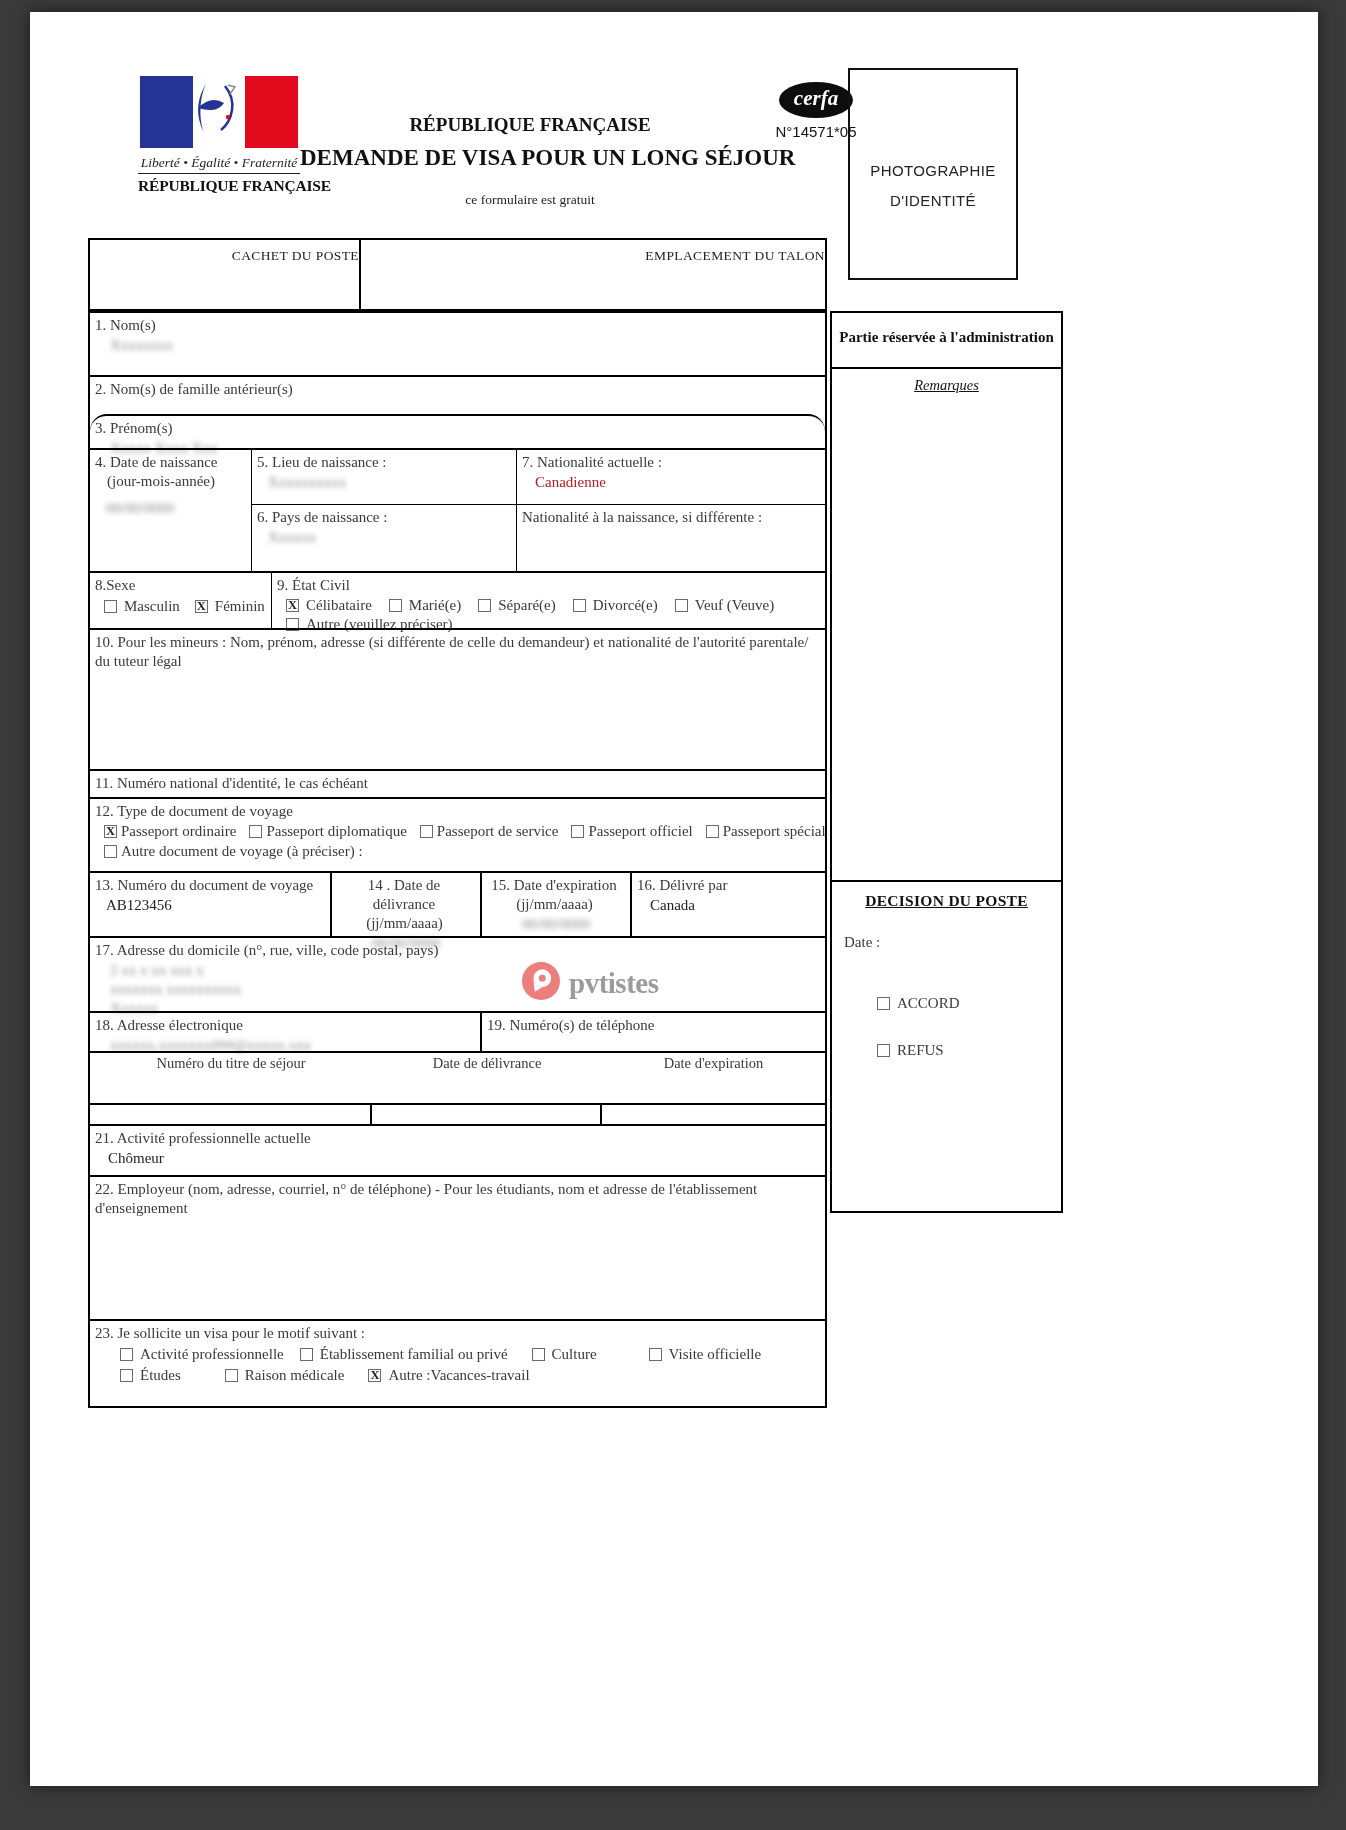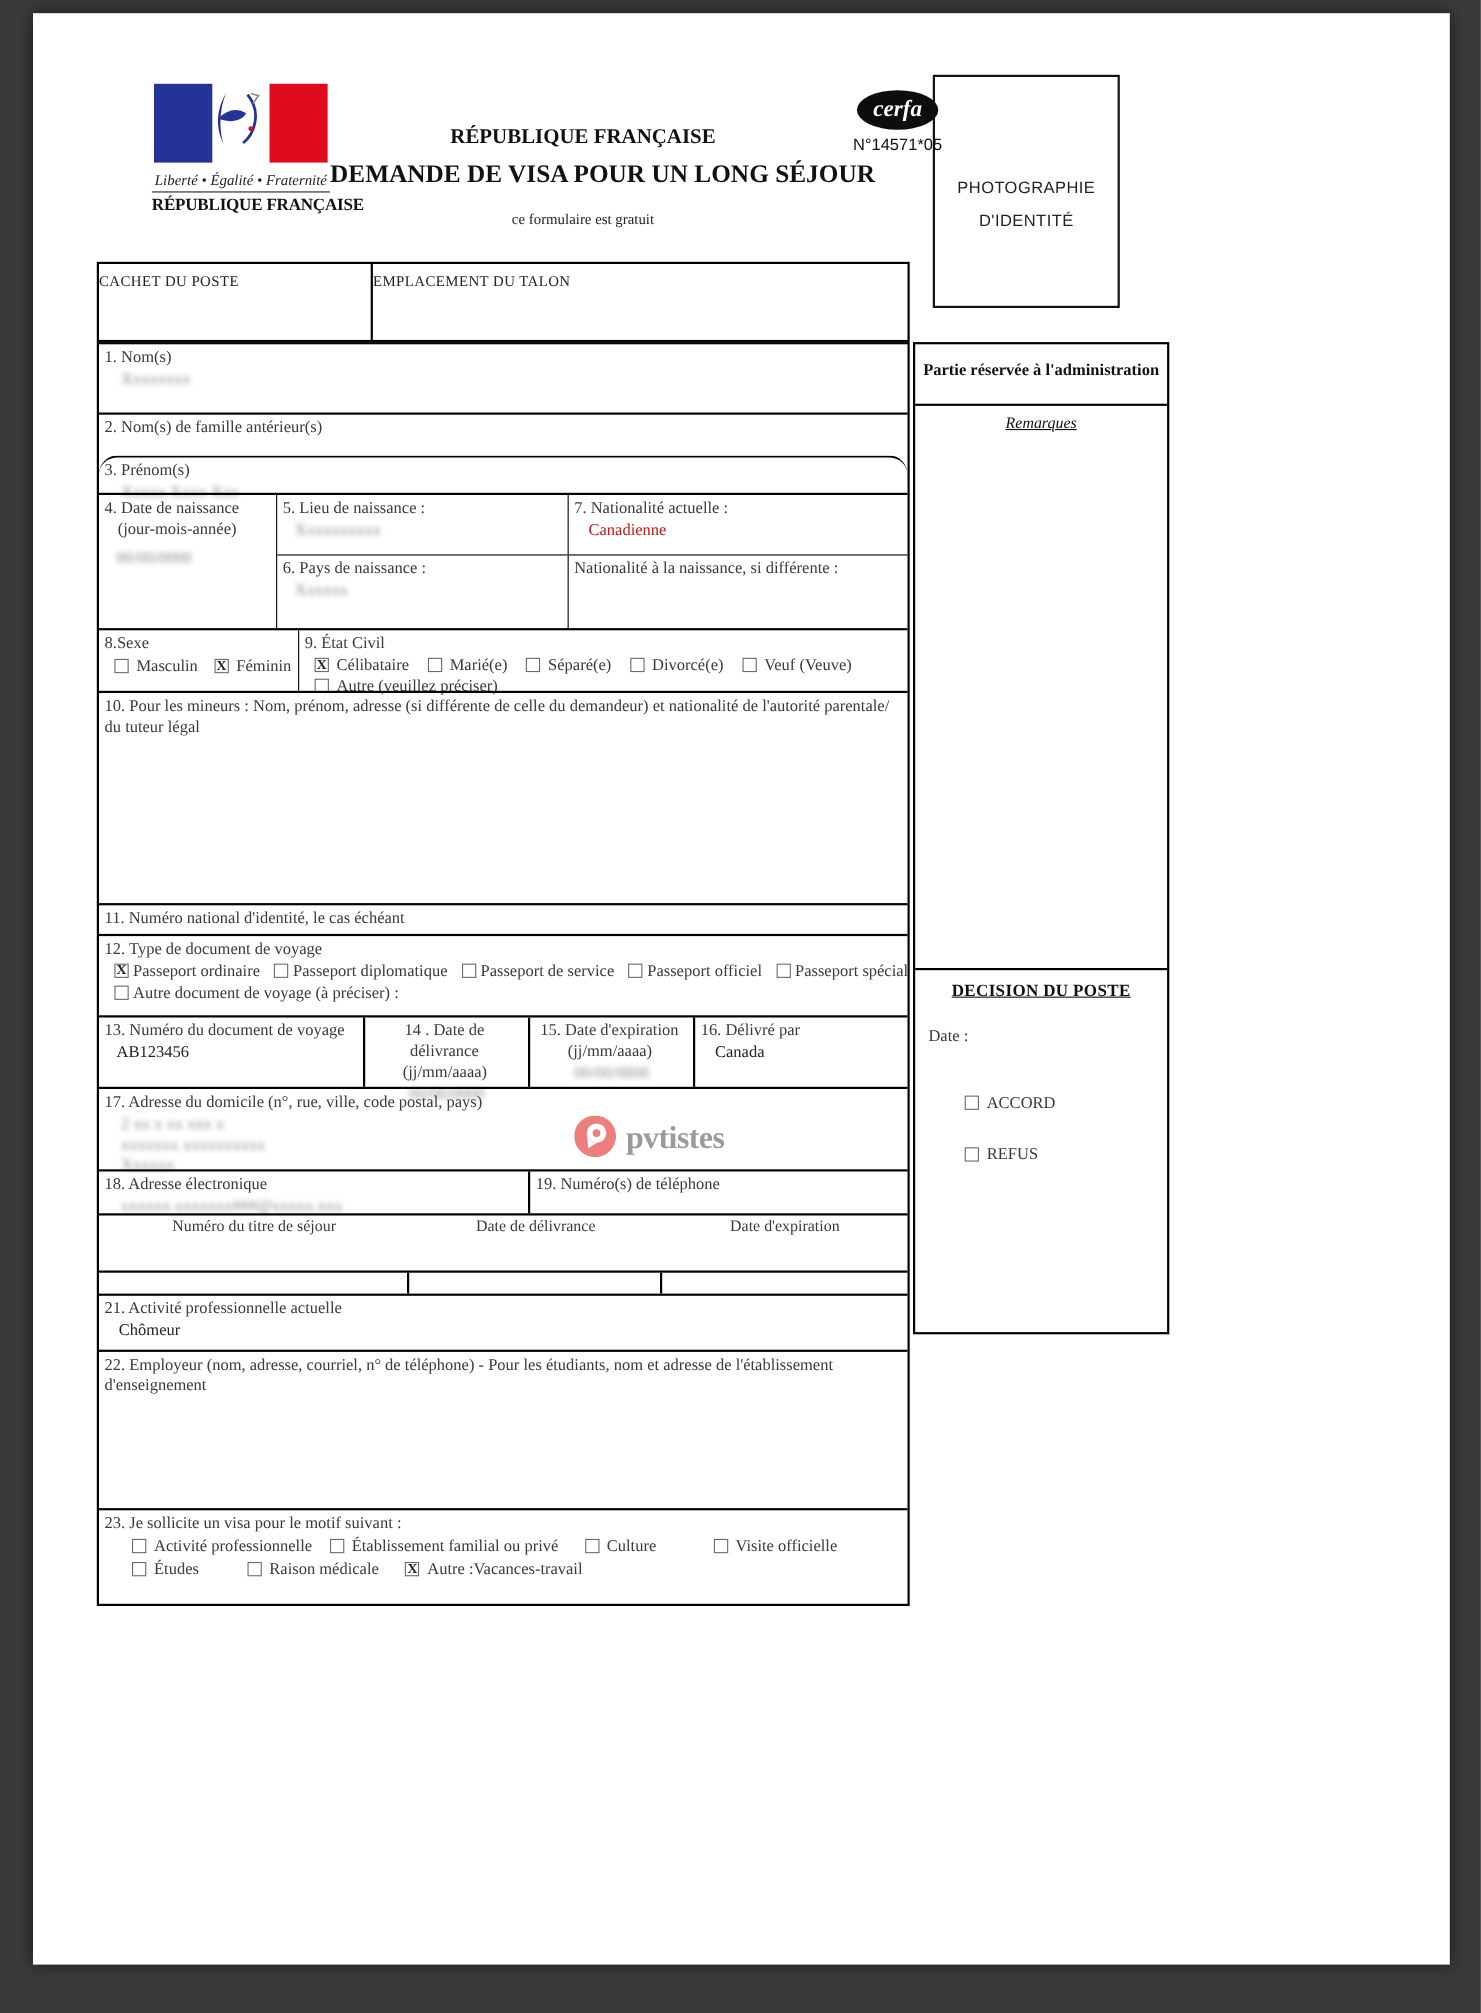--- a/index.html
+++ b/index.html
@@ -17,21 +17,21 @@
   .subtitle{font-size:13.5px;margin-top:21px;color:#222;}
   .cerfa-block{left:726px;top:70px;width:120px;text-align:center;}
   .cerfa-ellipse{width:74px;height:36px;background:#0d0d0d;border-radius:50%;margin:0 auto;
                  color:#fff;font-style:italic;font-weight:bold;font-size:21px;line-height:33px;}
   .cerfa-number{font-family:"Liberation Sans", sans-serif;font-size:15px;color:#111;margin-top:5px;}
   .photo-box{left:818px;top:56px;width:170px;height:212px;border:2px solid #111;text-align:center;
              font-family:"Liberation Sans", sans-serif;font-size:15px;color:#222;letter-spacing:.4px;padding-top:92px;}
   .photo-box div{margin-bottom:13px;}
   
   .stamp-box{left:58px;top:226px;width:739px;height:73px;border:2px solid #000;display:flex;}
-  .stamp-cell{padding-top:8px;text-align:left;font-size:13.5px;letter-spacing:.4px;color:#222;}
+  .stamp-cell{padding-top:8px;text-align:right;font-size:13.5px;letter-spacing:.4px;color:#222;margin-left:22px;}
   .stamp-left{width:249px;border-right:2px solid #000;}
   .stamp-right{flex:1;}
   
   .form{left:58px;top:299px;width:739px;border:2px solid #000;background:#fff;}
   .row{border-top:2px solid #000;position:relative;}
   .row:first-child{border-top:none;}
   .lbl{font-size:15px;color:#3a3a3a;padding:3px 8px 0 5px;line-height:19px;}
   .val{font-size:15px;color:#333;margin-left:20px;margin-top:1px;line-height:19px;}
   .blur{color:#8c8c8c;filter:blur(2.6px);user-select:none;}
   .cols{display:flex;height:100%;}
@@ -165,21 +165,21 @@
             <span class="cb"></span><span class="opt" style="margin-right:13px;">Divorcé(e)</span>
             <span class="cb"></span><span class="opt">Veuf (Veuve)</span>
           </div>
           <div style="margin-left:14px;margin-top:1px;">
             <span class="cb"></span><span class="opt">Autre (veuillez préciser)</span>
           </div>
         </div>
       </div>
     </div>
 
-    <div class="row" style="height:193px;">
+    <div class="row" style="height:141px;">
       <div class="lbl" style="padding-right:14px;">10. Pour les mineurs : Nom, prénom, adresse (si différente de celle du demandeur) et nationalité de l'autorité parentale/ du tuteur légal</div>
     </div>
 
     <div class="row" style="height:28px;">
       <div class="lbl">11. Numéro national d'identité, le cas échéant</div>
     </div>
 
     <div class="row" style="height:74px;">
       <div class="lbl">12. Type de document de voyage</div>
       <div style="margin-left:14px;margin-top:1px;white-space:nowrap;">

